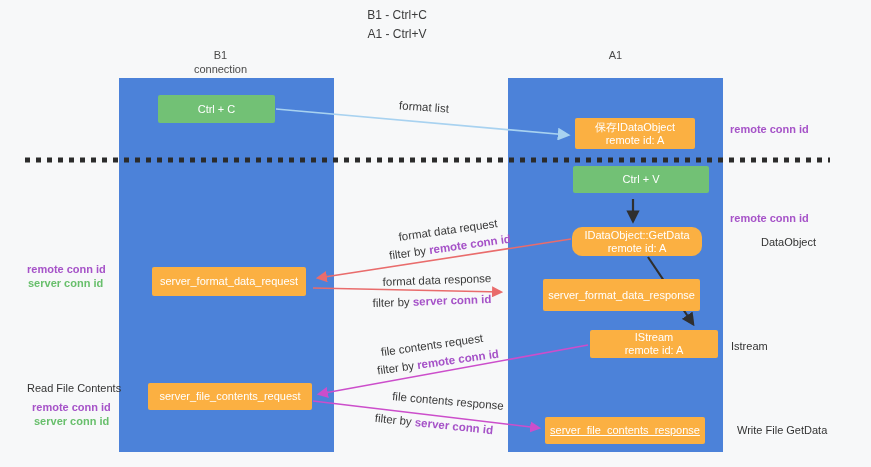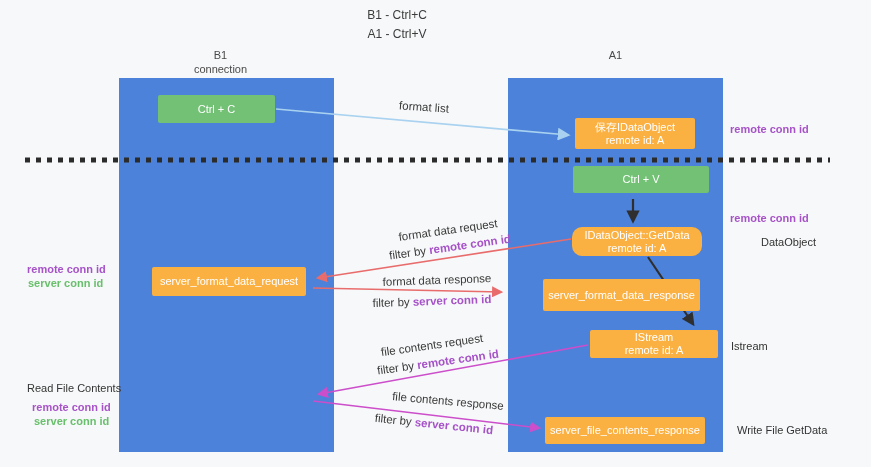--- a/index.html
+++ b/index.html
@@ -101,22 +101,25 @@
 
   <div class="box orange" style="left:508px;top:279px;width:157px;height:32px;margin-left:35px;">
     <span>server_format_data_response</span>
   </div>
 
   <div class="box orange" style="left:590px;top:330px;width:128px;height:28px;">
     <span class="l2">IStream</span>
     <span class="l2">remote id: A</span>
   </div>
 
+  <div class="box orange" style="left:148px;top:383px;width:164px;height:27px;">
+    <span>server_file_contents_request</span>
+  </div>
 
-  <div class="box orange" style="left:545px;top:417px;width:160px;height:27px;">
+  <div class="box orange" style="left:545px;top:417px;width:160px;height:27px;text-decoration:underline;">
     <span>server_file_contents_response</span>
   </div>
 
   <div class="alabel" style="left:424px;top:107px;--r:4deg;">format list</div>
 
   <div class="alabel" style="left:448px;top:230px;--r:-8deg;">format data request</div>
   <div class="alabel" style="left:450px;top:247px;--r:-8deg;">
     <span>filter by </span><span class="purple">remote conn id</span>
   </div>
 

